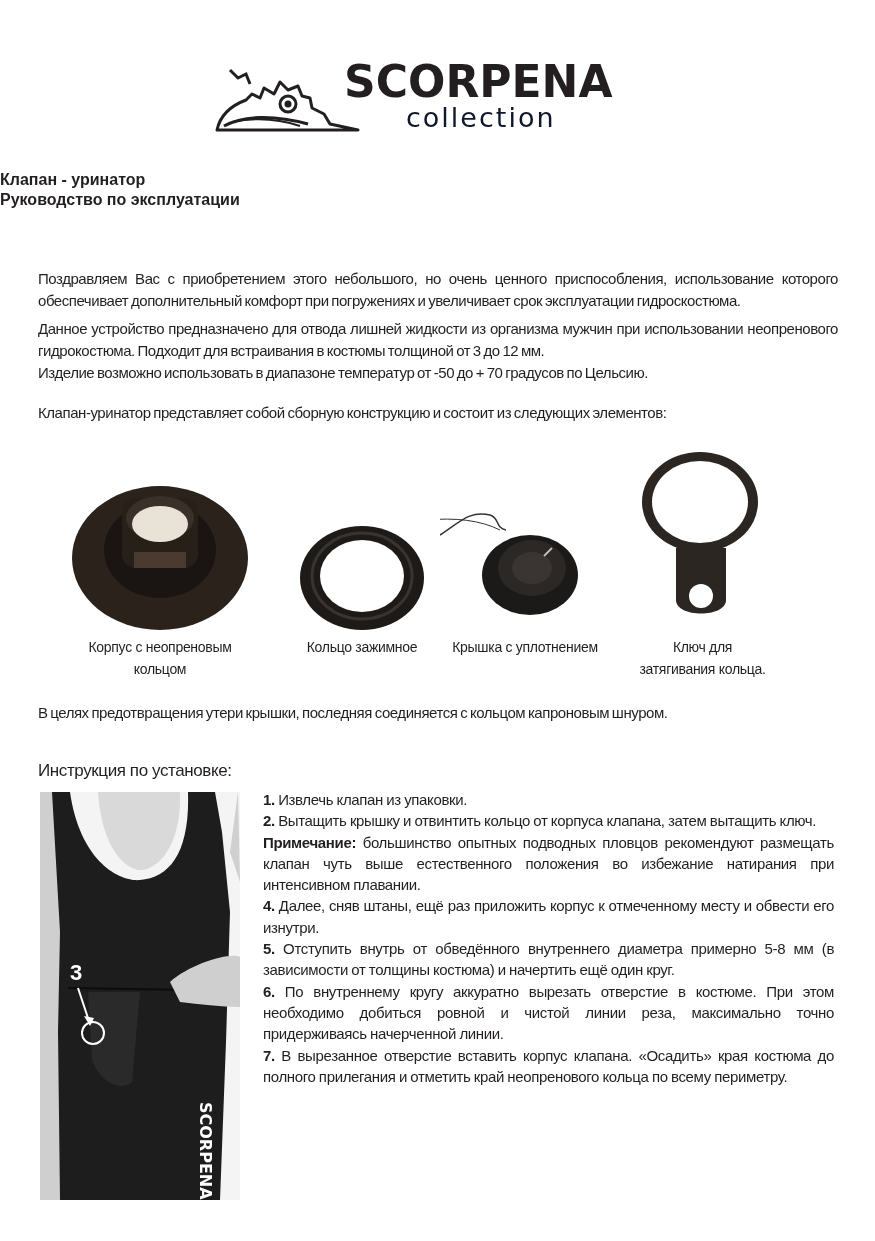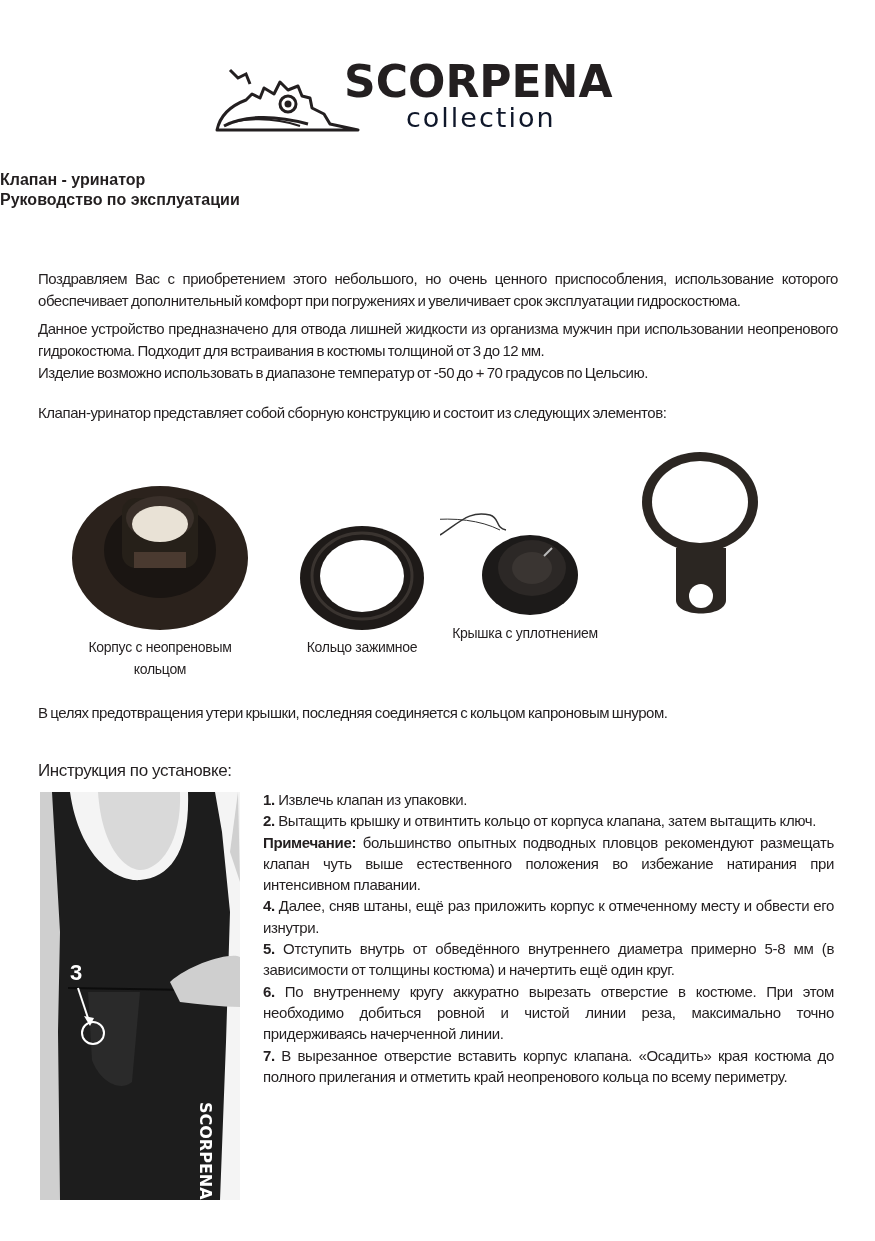--- a/index.html
+++ b/index.html
@@ -92,30 +92,34 @@
 
   <div class="part" style="left:400px; top:0; width:170px;">
     <svg width="170" height="160" viewBox="0 0 170 160" style="margin-top:10px;">
       <path d="M0,75 C20,62 30,50 50,55 C60,58 55,68 66,70" fill="none" stroke="#333" stroke-width="1.5"></path>
       <path d="M-100,80 C-40,60 20,50 60,70" fill="none" stroke="#333" stroke-width="1"></path>
       <ellipse cx="90" cy="115" rx="48" ry="40" fill="#1c1a19"></ellipse>
       <ellipse cx="92" cy="108" rx="34" ry="28" fill="#2c2826"></ellipse>
       <ellipse cx="92" cy="108" rx="20" ry="16" fill="#3a3532"></ellipse>
       <line x1="104" y1="96" x2="112" y2="88" stroke="#bbb" stroke-width="2"></line>
     </svg>
-    <div class="cap" style="top:172px;text-align:center;">Крышка с уплотнением</div>
+    <div class="cap" style="top:186px;text-align:center;">Крышка с уплотнением</div>
   </div>
 
   <div class="part" style="left:575px; top:0; width:175px;">
     <svg width="130" height="170" viewBox="0 0 130 170" style="margin-top:0;">
       <ellipse cx="62" cy="52" rx="58" ry="50" fill="#2b2622"></ellipse>
       <ellipse cx="62" cy="52" rx="48" ry="41" fill="#ffffff"></ellipse>
       <path d="M38,98 L88,98 L88,150 C88,168 38,168 38,150 Z" fill="#2b2622"></path>
       <circle cx="63" cy="146" r="12" fill="#ffffff"></circle>
     </svg>
+    <div class="cap" style="top:186px;">
+      <span>Ключ для</span><br>
+      <span>затягивания кольца.</span>
+    </div>
   </div>
 </div>
 
 <div class="notes">
   <span>В целях предотвращения утери крышки, последняя соединяется с кольцом капроновым шнуром.</span><br>
 </div>
 
 <div class="install-h">Инструкция по установке:</div>
 
 <div class="photo">

